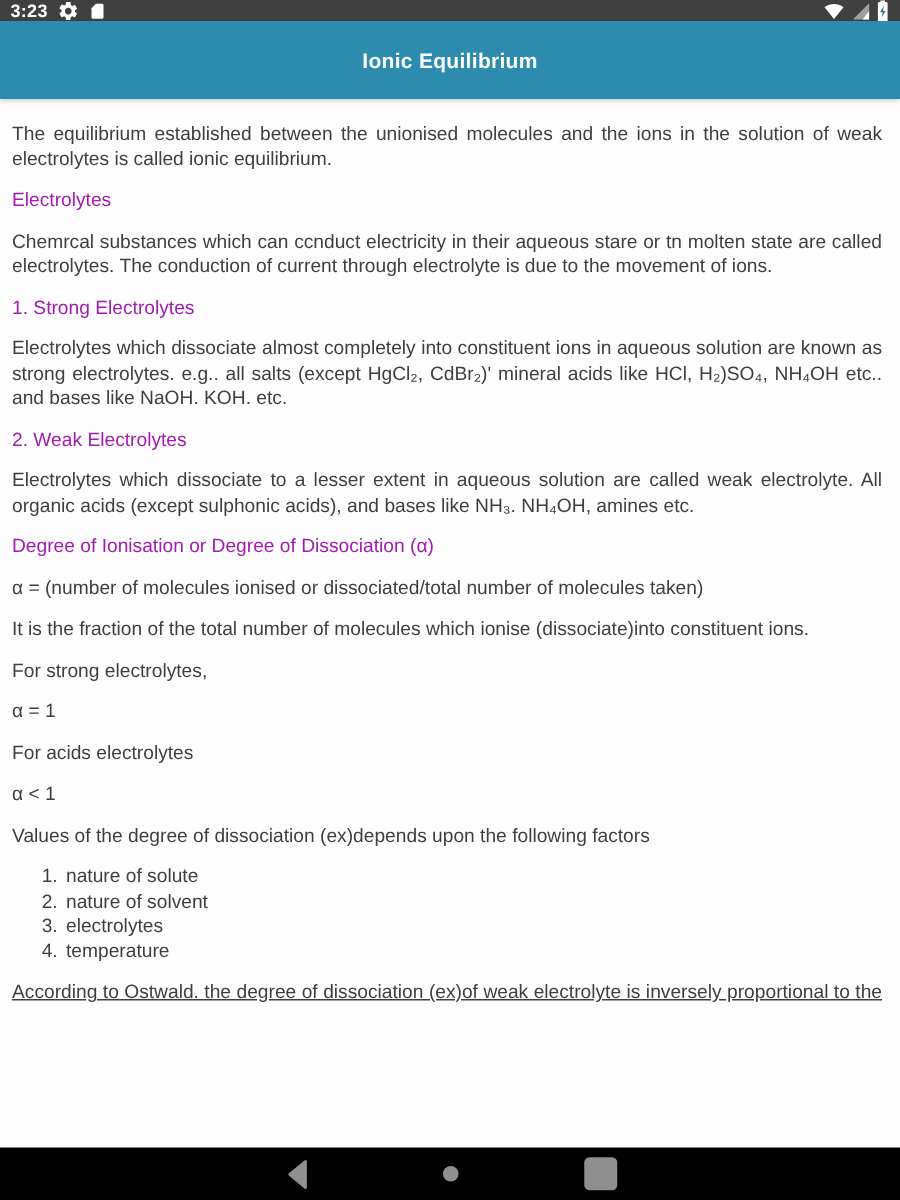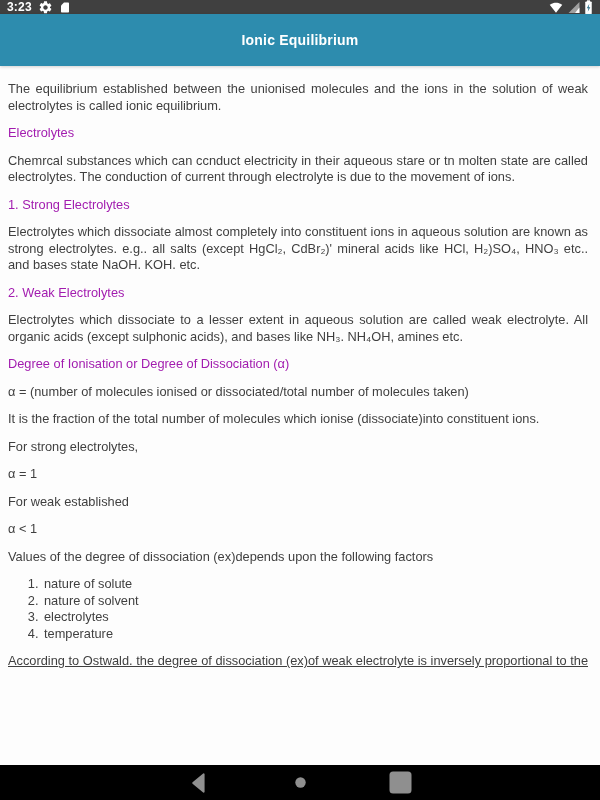--- a/index.html
+++ b/index.html
@@ -97,31 +97,31 @@
     <span class="app-title">Ionic Equilibrium</span>
   </div>
 
   <div class="content">
     <p class="just">The equilibrium established between the unionised molecules and the ions in the solution of weak electrolytes is called ionic equilibrium.</p>
 
     <h3>Electrolytes</h3>
     <p class="just">Chemrcal substances which can ccnduct electricity in their aqueous stare or tn molten state are called electrolytes. The conduction of current through electrolyte is due to the movement of ions.</p>
 
     <h3>1. Strong Electrolytes</h3>
-    <p class="just">Electrolytes which dissociate almost completely into constituent ions in aqueous solution are known as strong electrolytes. e.g.. all salts (except HgCl₂, CdBr₂)' mineral acids like HCl, H₂)SO₄, HNO₃ etc.. and bases state NaOH. KOH. etc.</p>
+    <p class="just">Electrolytes which dissociate almost completely into constituent ions in aqueous solution are known as strong electrolytes. e.g.. all salts (except HgCl₂, CdBr₂)' mineral acids like HCl, H₂)SO₄, NH₄OH etc.. and bases like NaOH. KOH. etc.</p>
 
     <h3>2. Weak Electrolytes</h3>
     <p class="just">Electrolytes which dissociate to a lesser extent in aqueous solution are called weak electrolyte. All organic acids (except sulphonic acids), and bases like NH₃. NH₄OH, amines etc.</p>
 
     <h3>Degree of Ionisation or Degree of Dissociation (α)</h3>
     <p>α = (number of molecules ionised or dissociated/total number of molecules taken)</p>
     <p>It is the fraction of the total number of molecules which ionise (dissociate)into constituent ions.</p>
     <p>For strong electrolytes,</p>
     <p>α = 1</p>
-    <p>For weak established</p>
+    <p>For acids electrolytes</p>
     <p>α &lt; 1</p>
     <p>Values of the degree of dissociation (ex)depends upon the following factors</p>
 
     <ol>
       <li>nature of solute</li>
       <li>nature of solvent</li>
       <li>electrolytes</li>
       <li>temperature</li>
     </ol>
 

